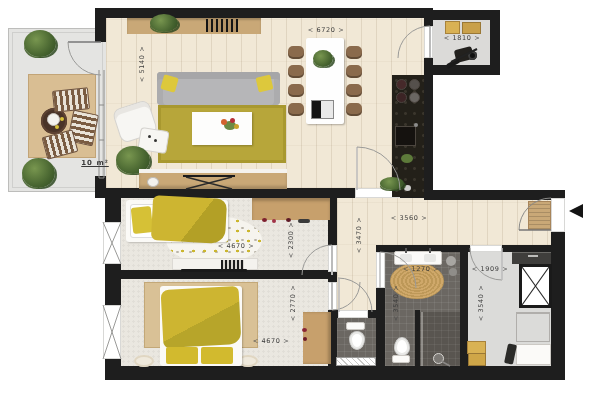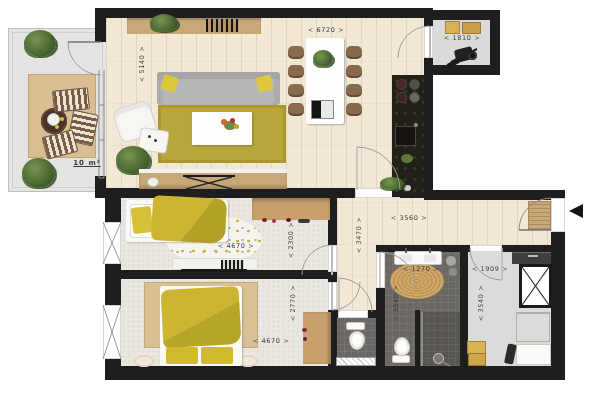--- a/index.html
+++ b/index.html
@@ -98,21 +98,21 @@
   <div class="abs" style="left:28px;top:74px;width:66px;height:82px;background:#d9be93;border:1px solid #c2a477;"></div>
   <div class="plant" style="left:24px;top:30px;width:32px;height:27px;"></div>
   <div class="plant" style="left:22px;top:158px;width:33px;height:30px;"></div>
   <div class="abs" style="left:41px;top:108px;width:26px;height:26px;border-radius:50%;background:#4a3428;box-shadow:inset 0 0 0 2px #5d4232;"></div>
   <div class="abs" style="left:47px;top:113px;width:11px;height:11px;border-radius:50%;background:#f4f2ee;border:1px solid #c9c5bf;"></div>
   <div class="abs" style="left:60px;top:117px;width:4px;height:4px;border-radius:50%;background:#d8c23a;"></div>
   <div class="abs" style="left:55px;top:125px;width:4px;height:4px;border-radius:50%;background:#d8c23a;"></div>
   <div class="lng" style="left:53px;top:89px;width:34px;height:20px;transform:rotate(-6deg);"></div>
   <div class="lng" style="left:70px;top:112px;width:24px;height:30px;transform:rotate(12deg);background:repeating-linear-gradient(0deg,#7a5c42 0 3px,#e9e3d8 3px 6px);"></div>
   <div class="lng" style="left:44px;top:133px;width:30px;height:21px;transform:rotate(-15deg);"></div>
-  <div class="area" style="left:87px;top:163px;text-decoration:underline;">10 m²</div>
+  <div class="area" style="left:95px;top:163px;text-decoration:underline;">10 m²</div>
 
   <div class="abs z10" style="left:127px;top:18px;width:134px;height:16px;background:#c9a877;box-shadow:inset 0 2px 2px rgba(0,0,0,.2);"></div>
   <div class="abs z15" style="left:206px;top:19px;width:32px;height:13px;background:repeating-linear-gradient(90deg,#141414 0 2px,#b39367 2px 5px);"></div>
   <div class="plant z15" style="left:150px;top:14px;width:28px;height:18px;"></div>
 
   <div class="abs z10" style="left:157px;top:72px;width:123px;height:33px;background:#b6b6b8;border-radius:4px;box-shadow:inset 0 7px 0 #a6a6a8,inset 6px 0 0 #acacae,inset -6px 0 0 #acacae;"></div>
   <div class="abs z15" style="left:162px;top:76px;width:15px;height:15px;background:#ddc83c;transform:rotate(16deg);border-radius:2px;"></div>
   <div class="abs z15" style="left:257px;top:76px;width:15px;height:15px;background:#ddc83c;transform:rotate(-13deg);border-radius:2px;"></div>
 
   <div class="abs" style="left:158px;top:105px;width:128px;height:58px;background:#b7a63a;box-shadow:inset 0 0 0 3px #a8982f;"></div>

